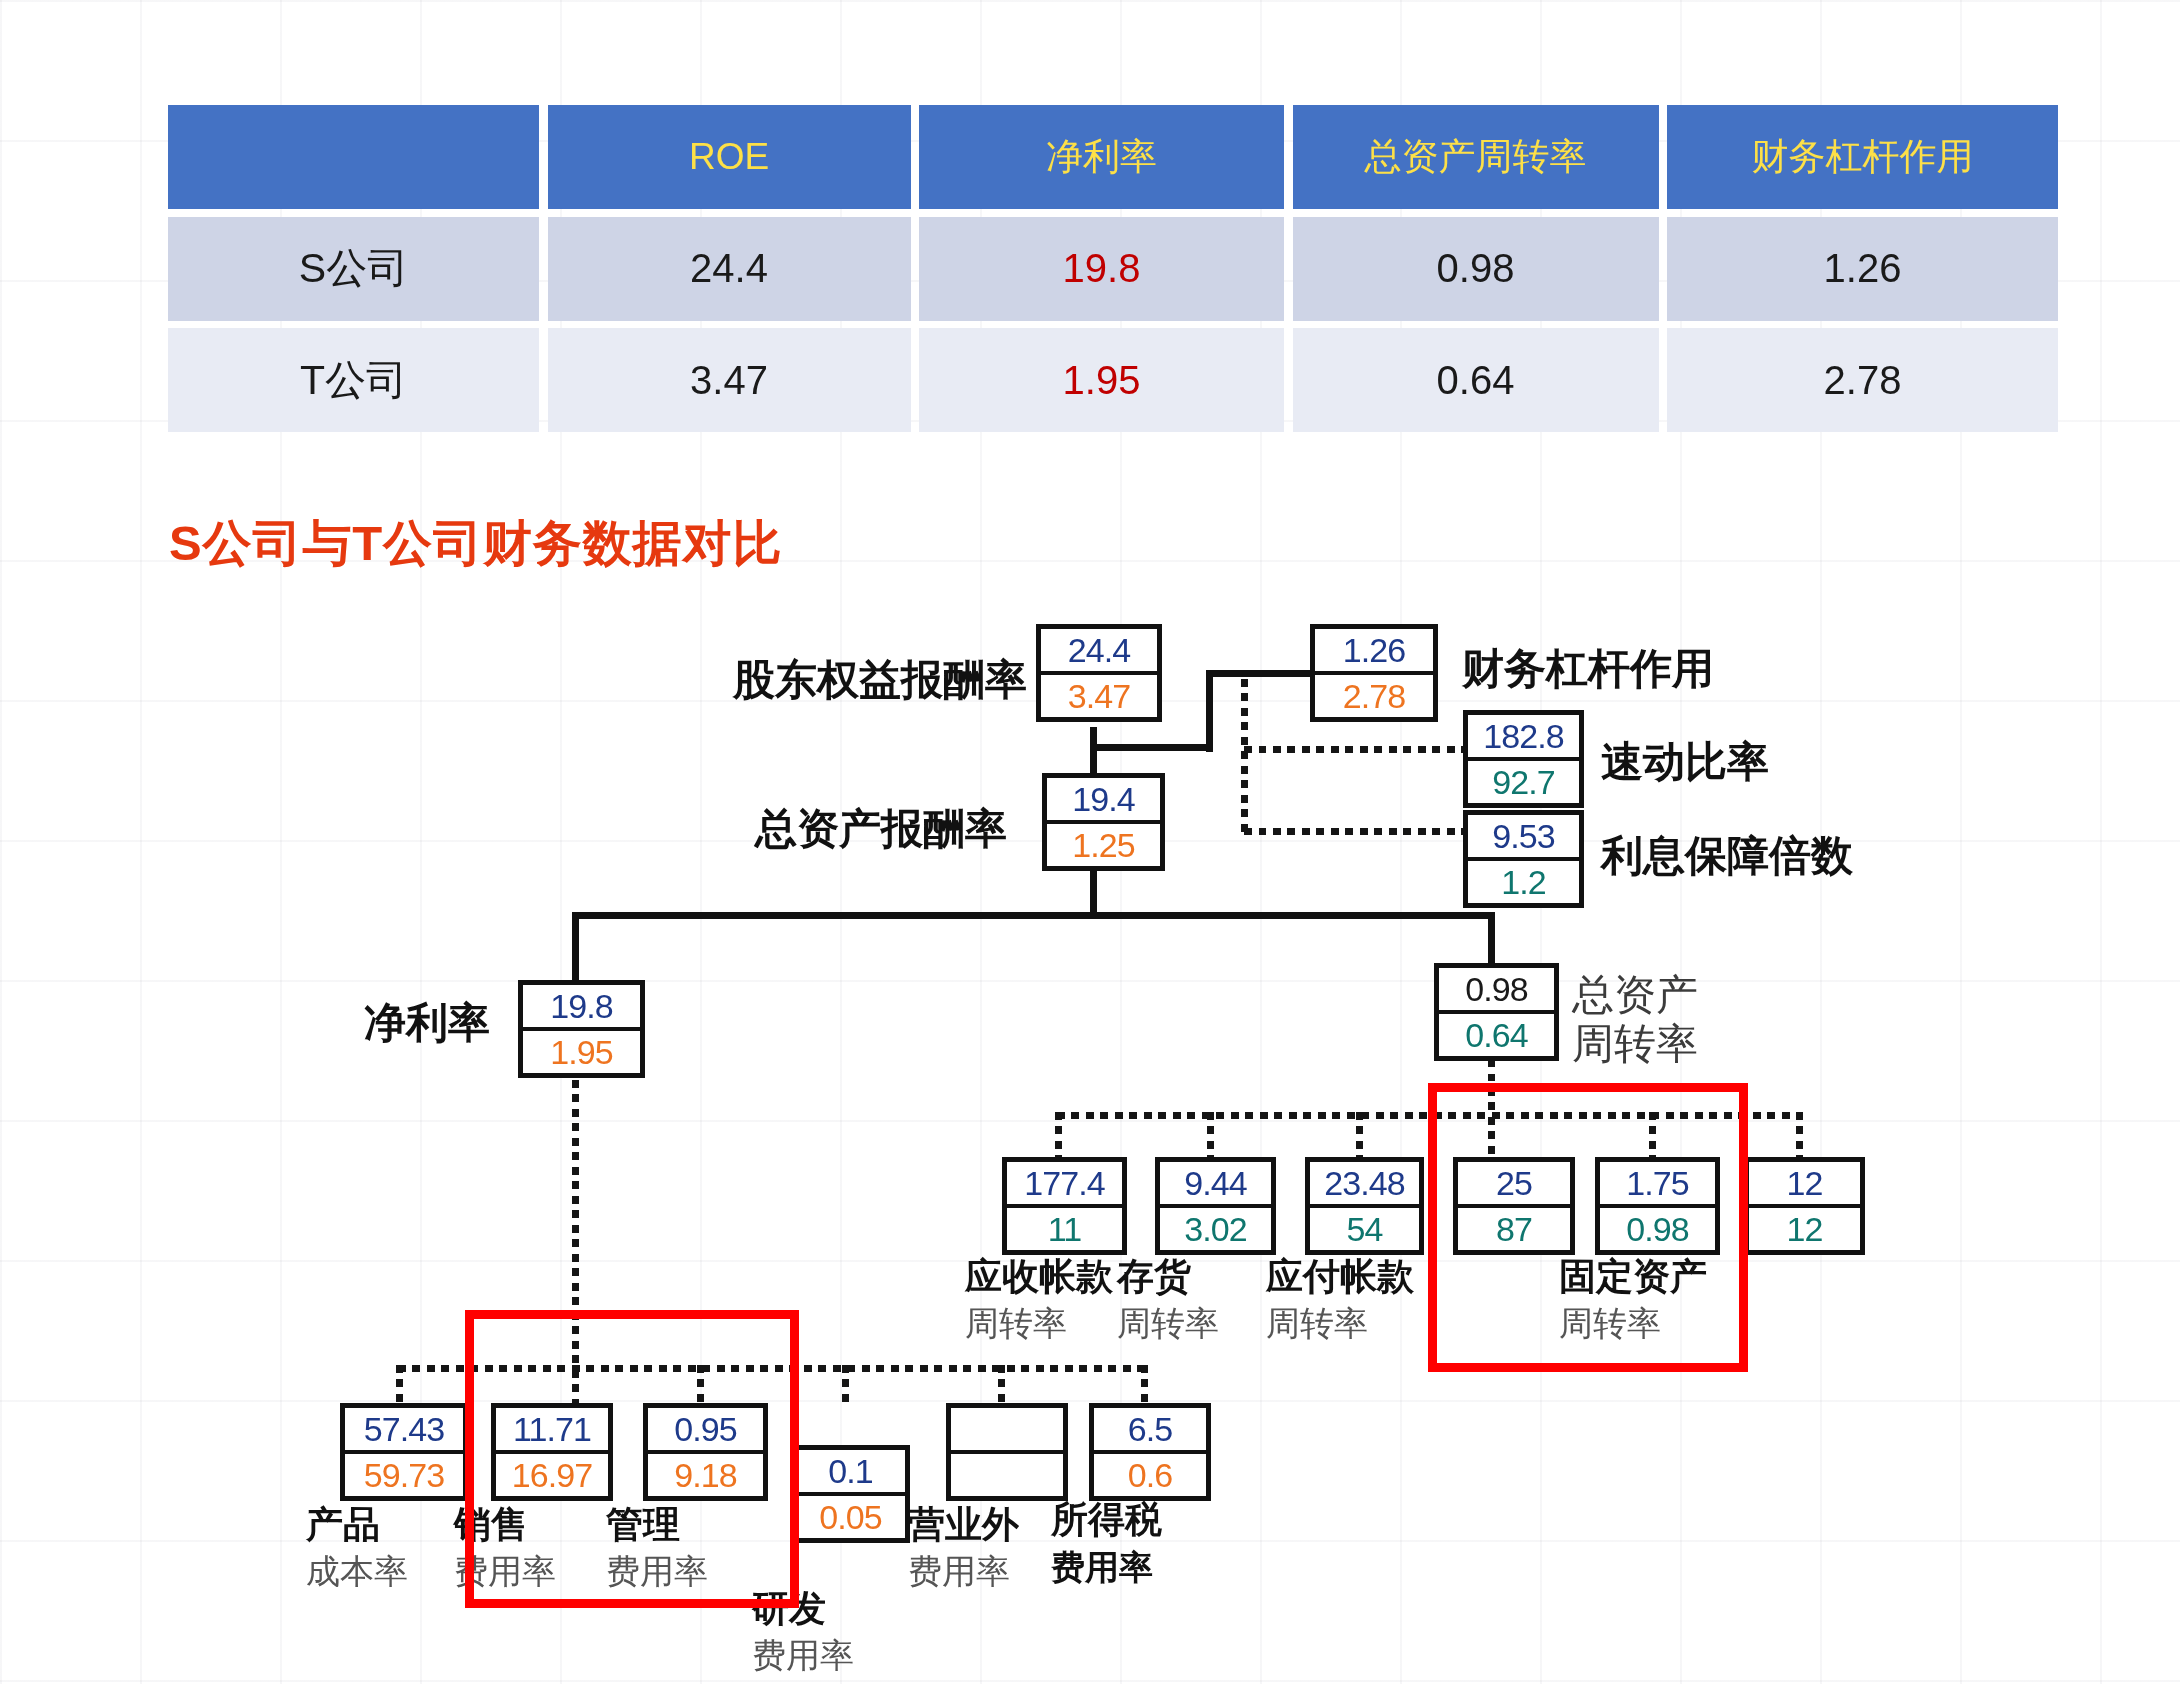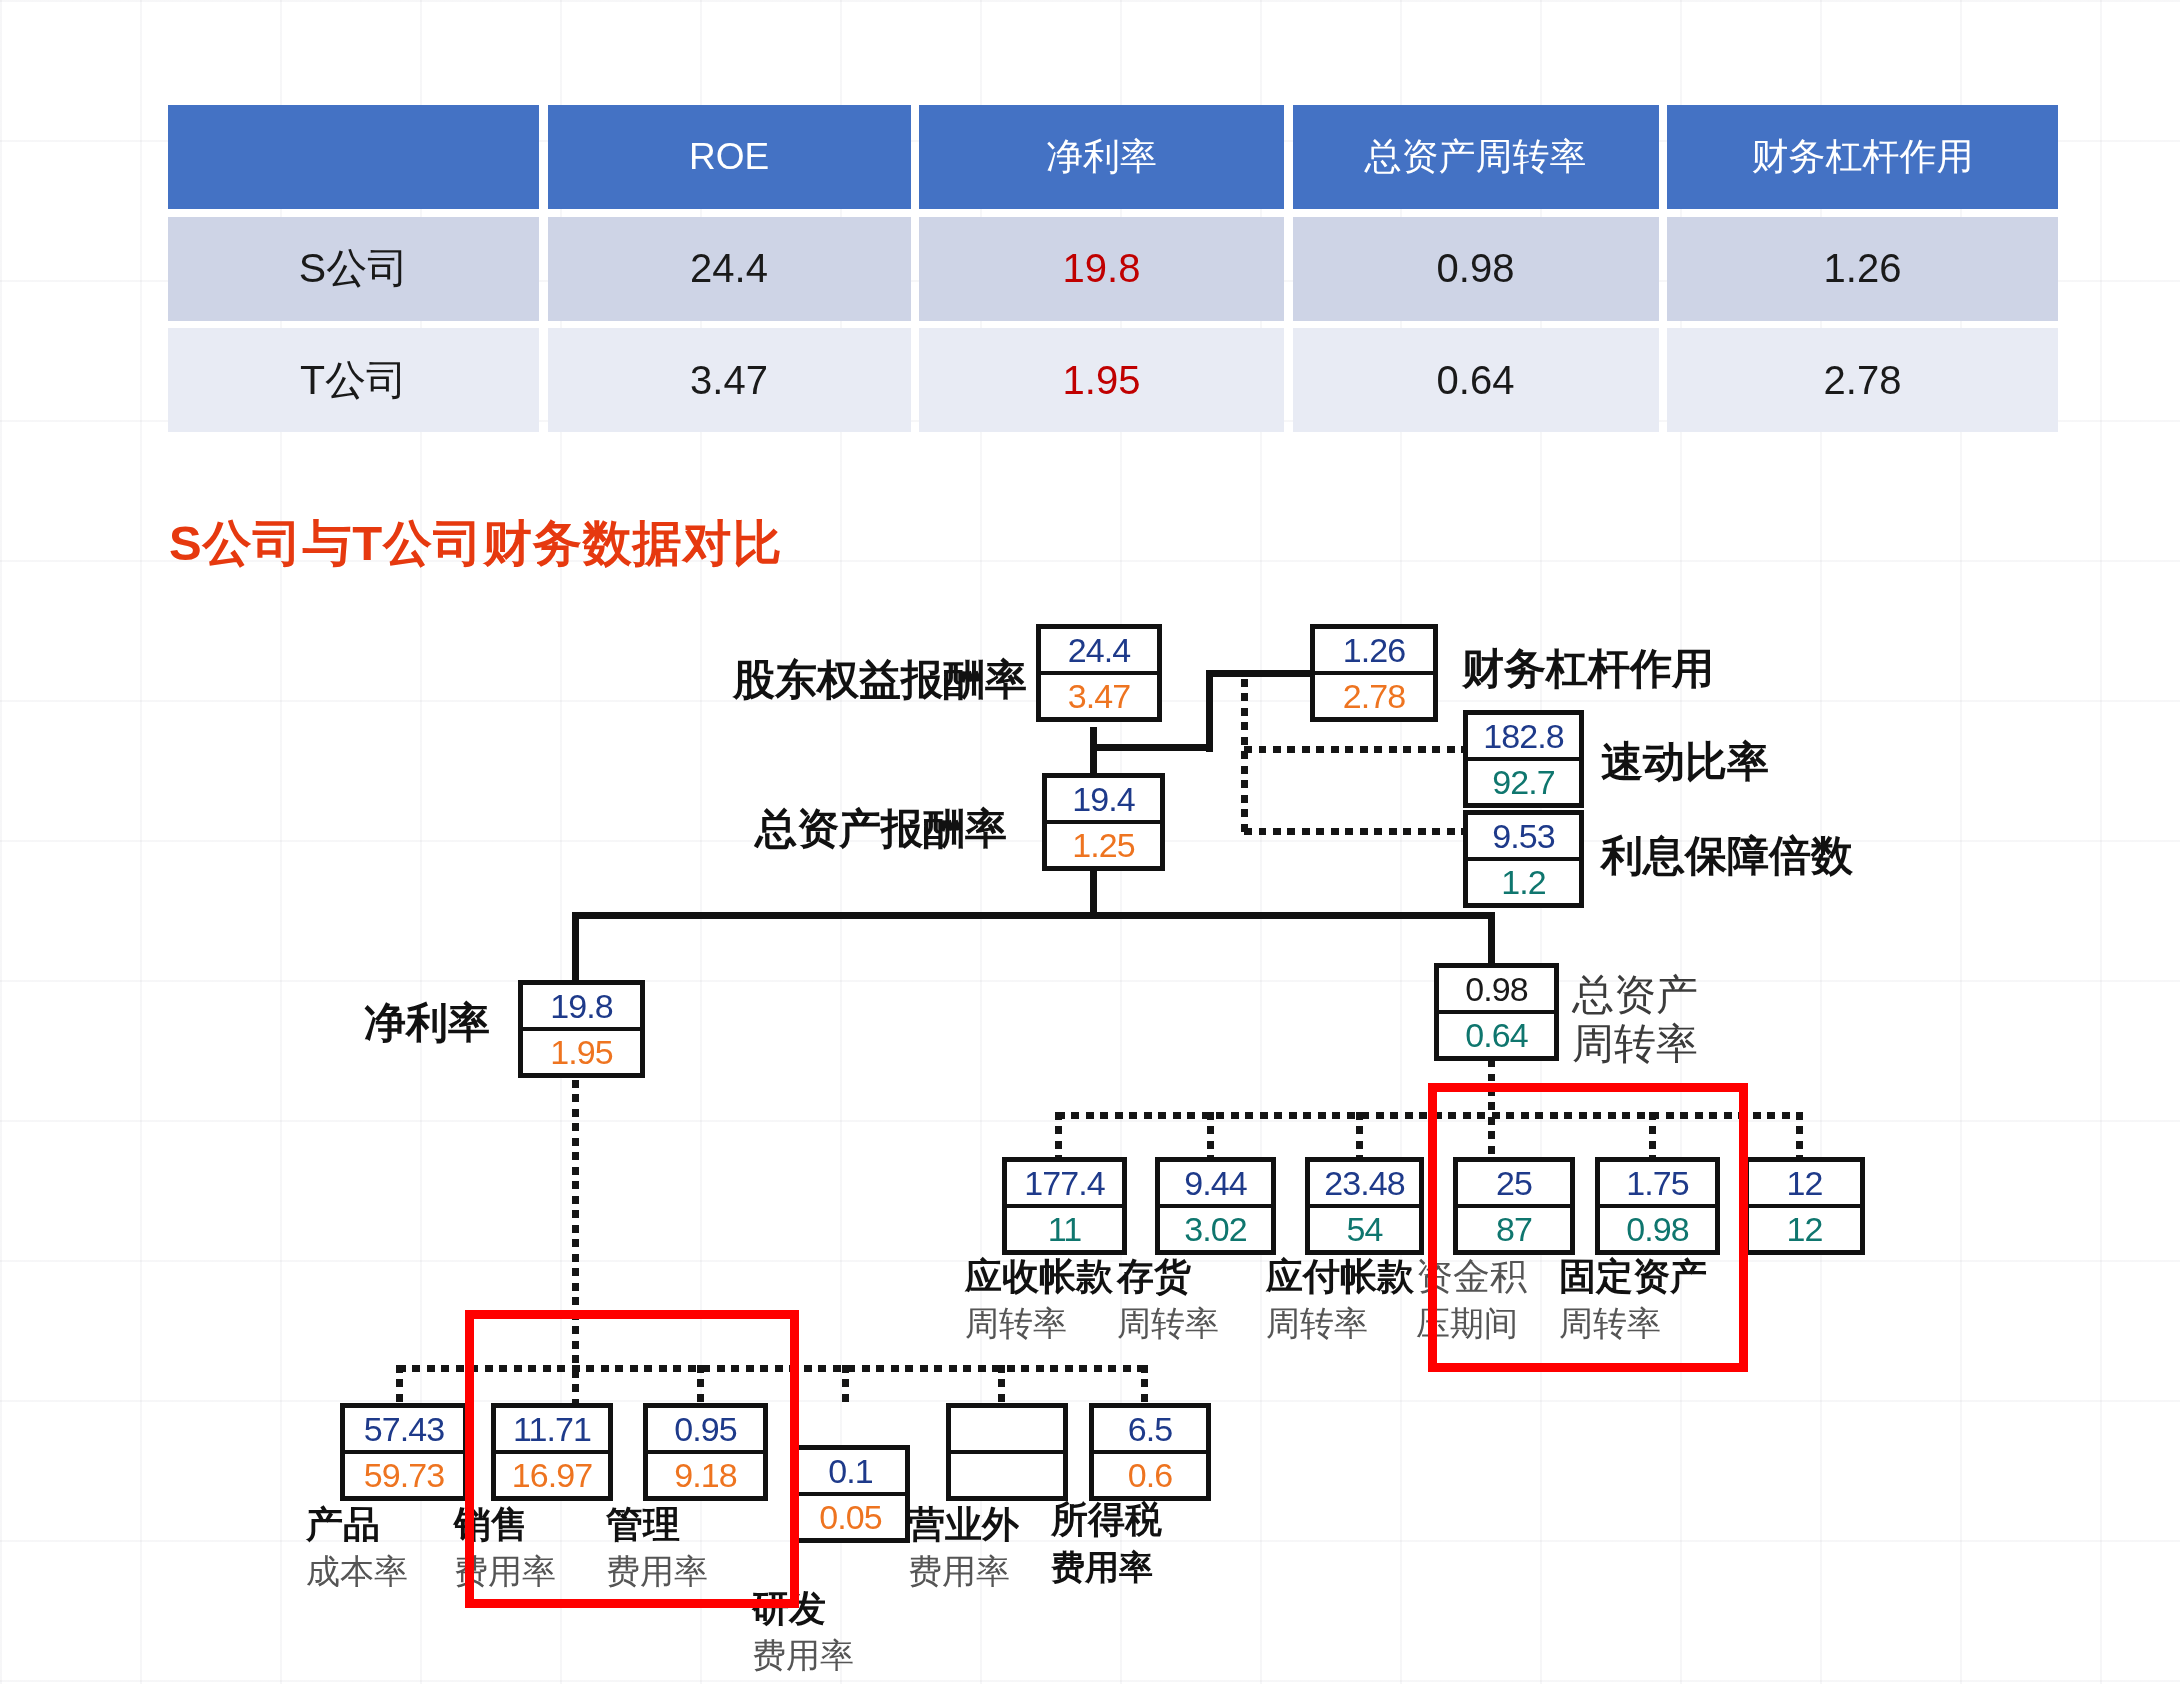--- a/index.html
+++ b/index.html
@@ -11,21 +11,21 @@
       linear-gradient(to right, rgba(110,110,135,0.06) 1.7px, transparent 1.7px),
       linear-gradient(to bottom, rgba(110,110,135,0.06) 1.7px, transparent 1.7px);
     background-size:140px 140px;}
 
   
   .fin-table{position:absolute;left:168px;top:105px;width:1890px;
     display:grid;grid-template-columns:371px 363px 365px 366px 391px;
     grid-auto-rows:104px;column-gap:8.5px;row-gap:7.7px;}
   .fin-table .cell{display:flex;align-items:center;justify-content:center;
     font-size:40px;color:#1a1a1a;}
-  .fin-table .head{background:#4472C4;color:#ffffff;font-size:37px;}
+  .fin-table .head{background:#4472C4;color:#fde047;font-size:37px;}
   .fin-table .rowS{background:#CED4E6;}
   .fin-table .rowT{background:#E8EBF4;}
   .fin-table .red{color:#c00000;}
   .fin-table .co{font-size:41px;}
 
   
   .main-title{position:absolute;left:129px;top:511px;font-size:49px;
     font-weight:bold;color:#e6390f;letter-spacing:0.9px;margin-left:40px;}
 
   
@@ -238,24 +238,20 @@
   </div>
   <div class="clabel" style="left:1266px;top:1254px;">
     <div class="l1">应付帐款</div>
     <div class="l2">周转率</div>
   </div>
 
   <div class="mbox" style="left:1453px;top:1157px;width:112px;">
     <div class="val s-navy">25</div>
     <div class="val t-red">87</div>
   </div>
-  <div class="clabel" style="left:1416px;top:1254px;">
-    <div class="l1 serif">资金积</div>
-    <div class="l2">压期间</div>
-  </div>
 
   <div class="mbox" style="left:1595px;top:1157px;width:115px;">
     <div class="val s-navy">1.75</div>
     <div class="val t-red">0.98</div>
   </div>
   <div class="clabel" style="left:1559px;top:1254px;">
     <div class="l1">固定资产</div>
     <div class="l2">周转率</div>
   </div>
 

